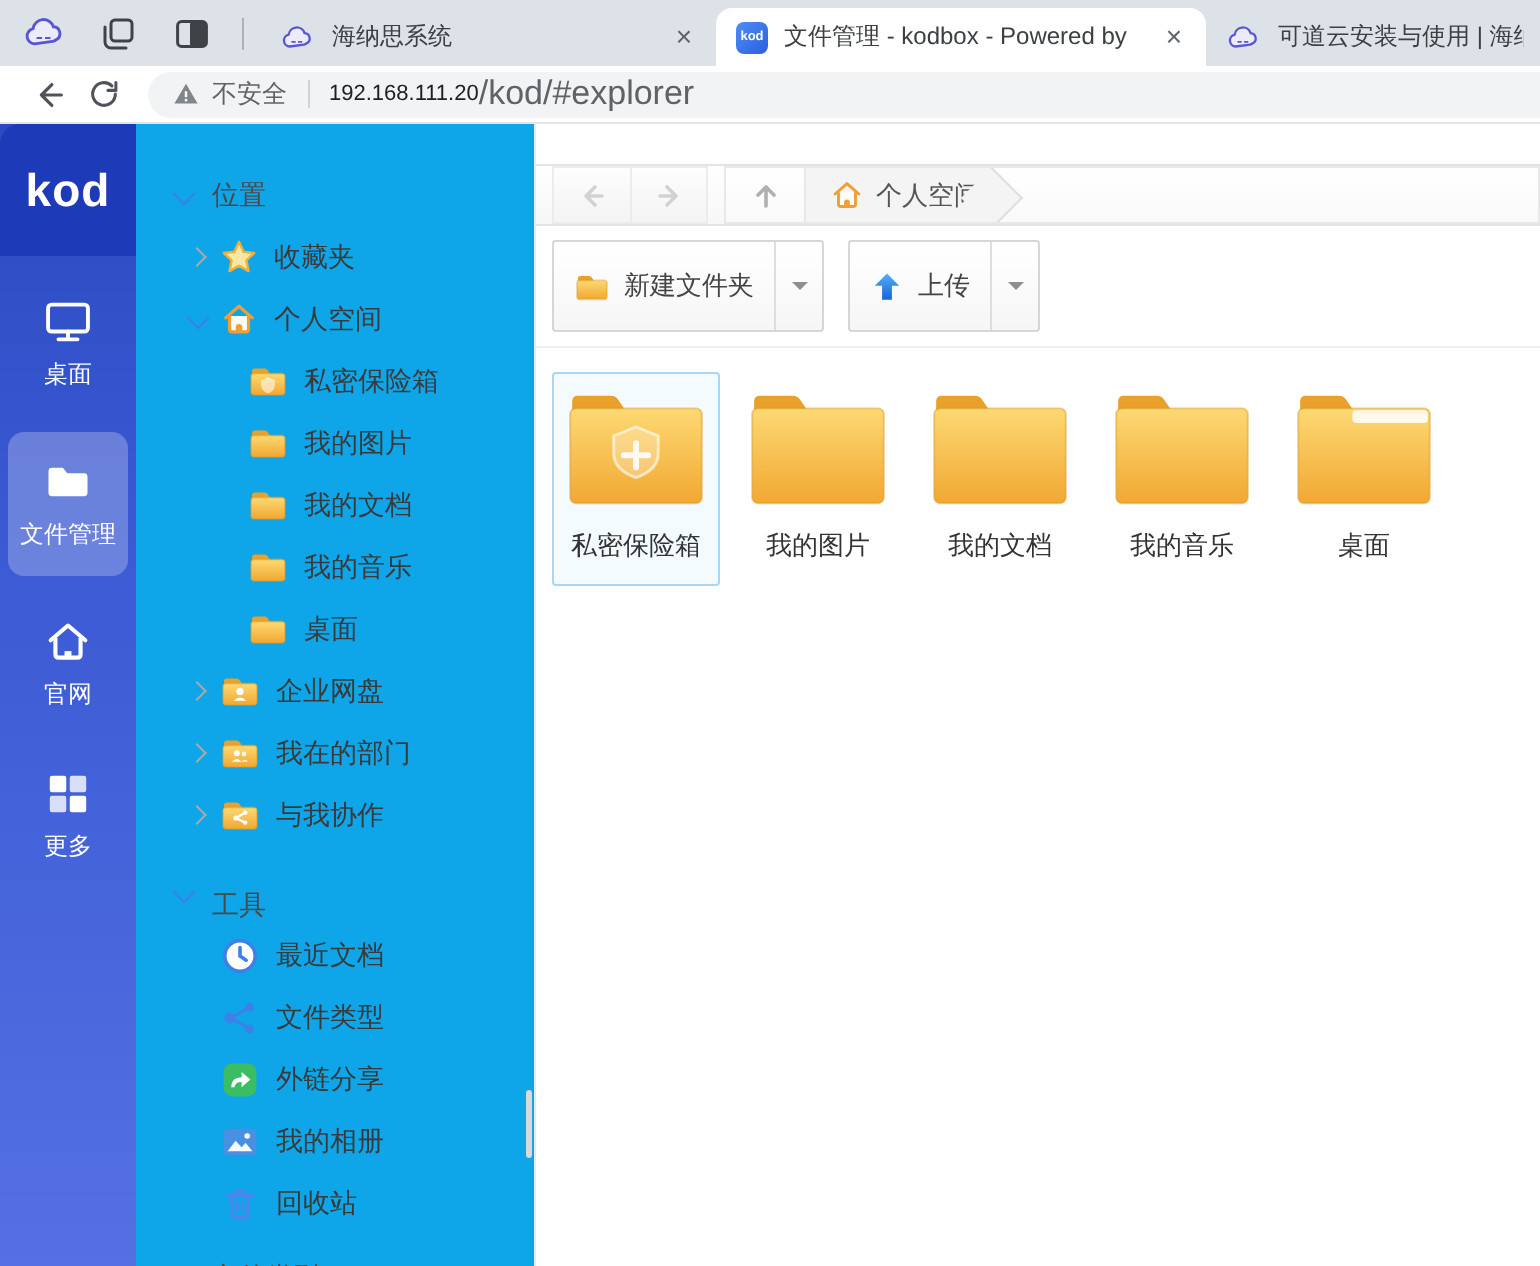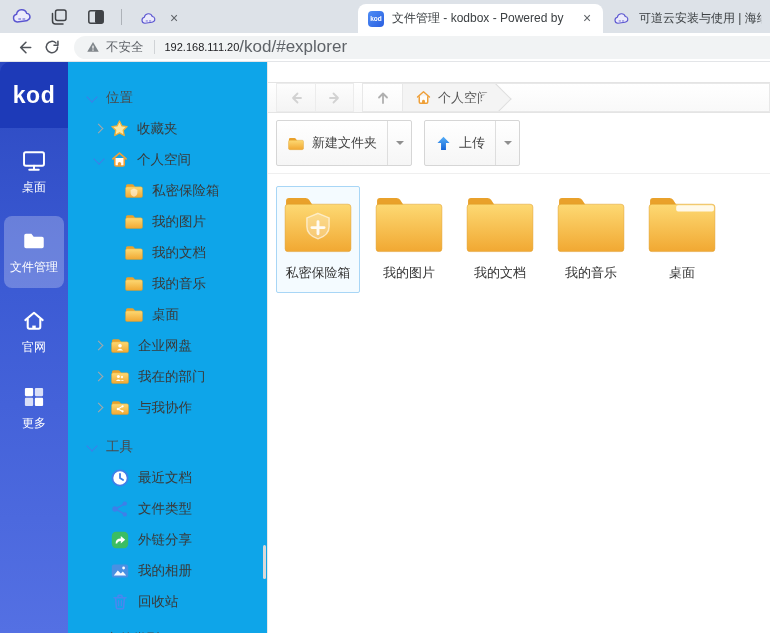--- a/index.html
+++ b/index.html
@@ -49,21 +49,21 @@
   .trow { position:relative; height:31px; display:flex; align-items:center; }
   .trow .tlabel { font-size:13.5px; color:#3a3a3a; margin-left:8px; white-space:nowrap; }
   .chev { display:inline-block; position:absolute; }
   .chev.down { width:8px; height:8px; border-left:1.7px solid #3e7fe8; border-bottom:1.7px solid #3e7fe8; transform:rotate(-45deg); top:11px; }
   .chev.right { width:7px; height:7px; border-top:1.7px solid #a9a9a9; border-right:1.7px solid #a9a9a9; transform:rotate(45deg); top:12px; }
   .sec .chev { left:20px; }
   .sec .tlabel { margin-left:38px; color:#4a4a4a; }
   .lv1 .chev { left:27px; }
   .lv1 .ticon { margin-left:42px; }
   .lv2 .ticon { margin-left:56px; }
-  .gap8 { margin-top:8px; }
+  .gap8 { margin-top:8px;align-items:flex-end; }
   .gap6 { margin-top:6px; }
   .ticon { flex:none; }
   .tree-scrollthumb { position:absolute; right:1px; top:483px; width:3px; height:34px; background:#d9d9d9; border-radius:2px; }
 
   
   .main { flex:1; min-width:0; background:#fff; display:flex; flex-direction:column; }
   .crumbbar { margin-top:20px; height:31px; border-top:1px solid #e4e4e4; border-bottom:1px solid #e4e4e4;
     background:linear-gradient(#ffffff,#f7f7f7); display:flex; align-items:stretch; padding-left:8px; overflow:hidden; }
   .bfgroup { display:flex; border:1px solid #ececec; background:linear-gradient(#fdfdfd,#f4f4f4); flex:none; }
   .bf-btn { width:38px; display:flex; align-items:center; justify-content:center; }
@@ -247,20 +247,21 @@
           <svg width="20" height="20">
             <use href="#icoVTab"></use>
           </svg>
         </span>
       <span class="tb-sep"></span>
     </div>
     <div class="tab tab1">
       <svg class="favicon" width="18" height="14">
           <use href="#icoCloud"></use>
         </svg>
+      <span class="title">海纳思系统</span>
       <span class="close">×</span>
     </div>
     <div class="tab tab2">
       <span class="favicon-kod">kod</span>
       <span class="title">文件管理 - kodbox - Powered by</span>
       <span class="close">×</span>
     </div>
     <div class="tab tab3">
       <svg class="favicon" width="18" height="14">
           <use href="#icoCloud"></use>

